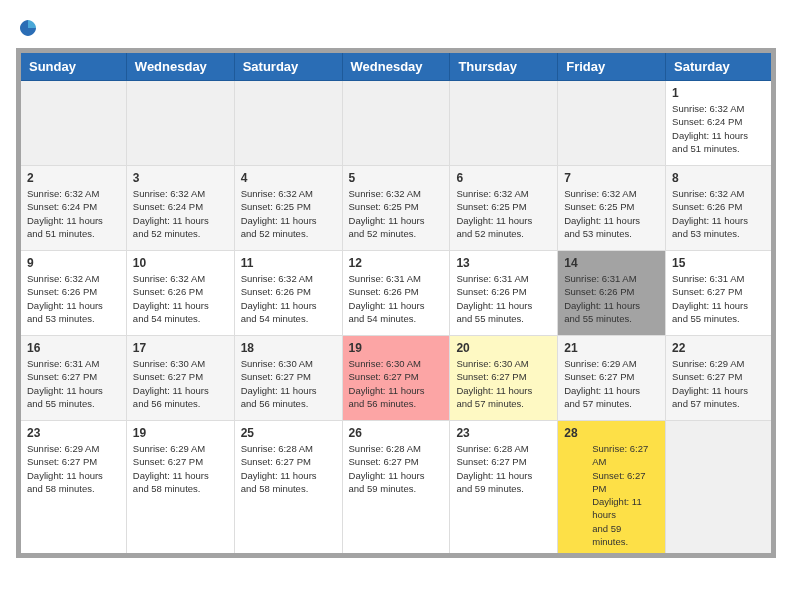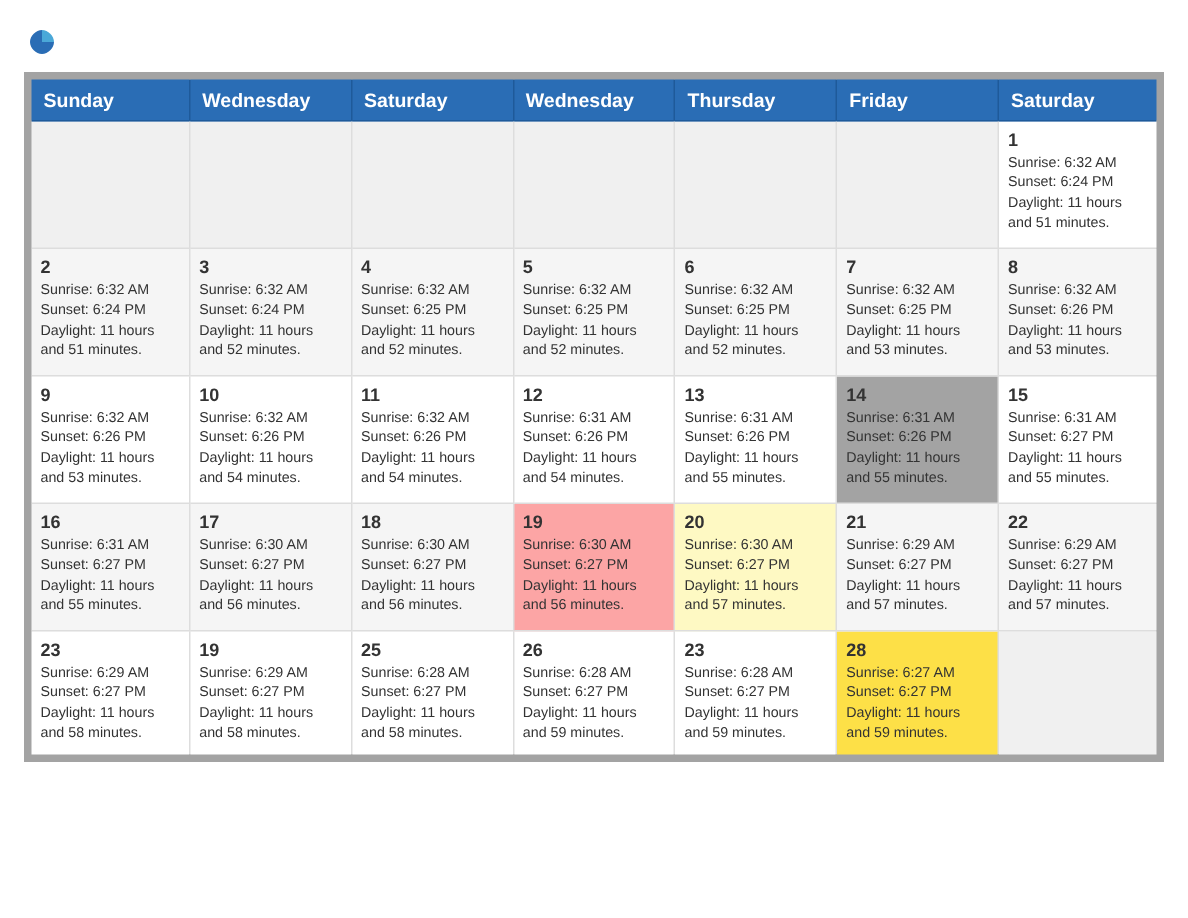--- a/index.html
+++ b/index.html
@@ -323,21 +323,21 @@
         </td>
         <td style="background-color: rgb(255, 255, 255);">
           <span class="day-number">23</span>
           <div class="day-info" style="white-space: pre-line;">Sunrise: 6:28 AM
 Sunset: 6:27 PM
 Daylight: 11 hours
 and 59 minutes.</div>
         </td>
         <td style="background-color: #fde047;">
           <span class="day-number">28</span>
-          <div class="day-info" style="white-space: pre-line;">Sunrise: 6:27 AM
+          <div class="day-info" style="white-space: pre-line; margin-left: 28px;">Sunrise: 6:27 AM
 Sunset: 6:27 PM
 Daylight: 11 hours
 and 59 minutes.</div>
         </td>
         <td class="empty-cell"></td>
       </tr>
     </tbody>
 </table>
 
 </body></html>

